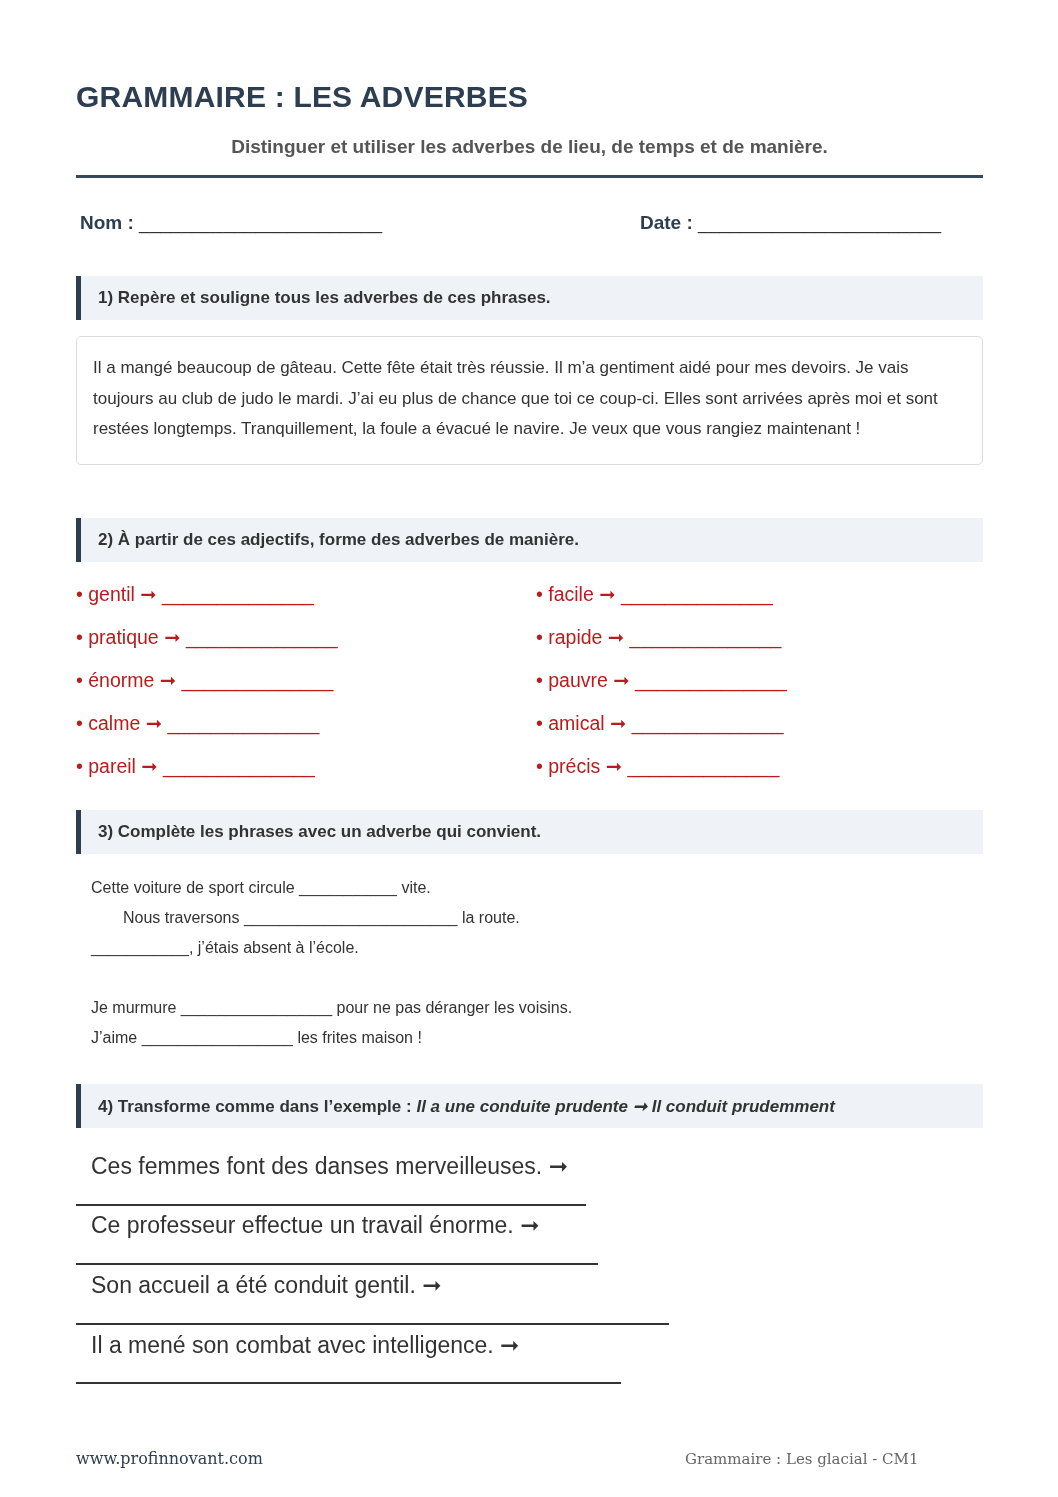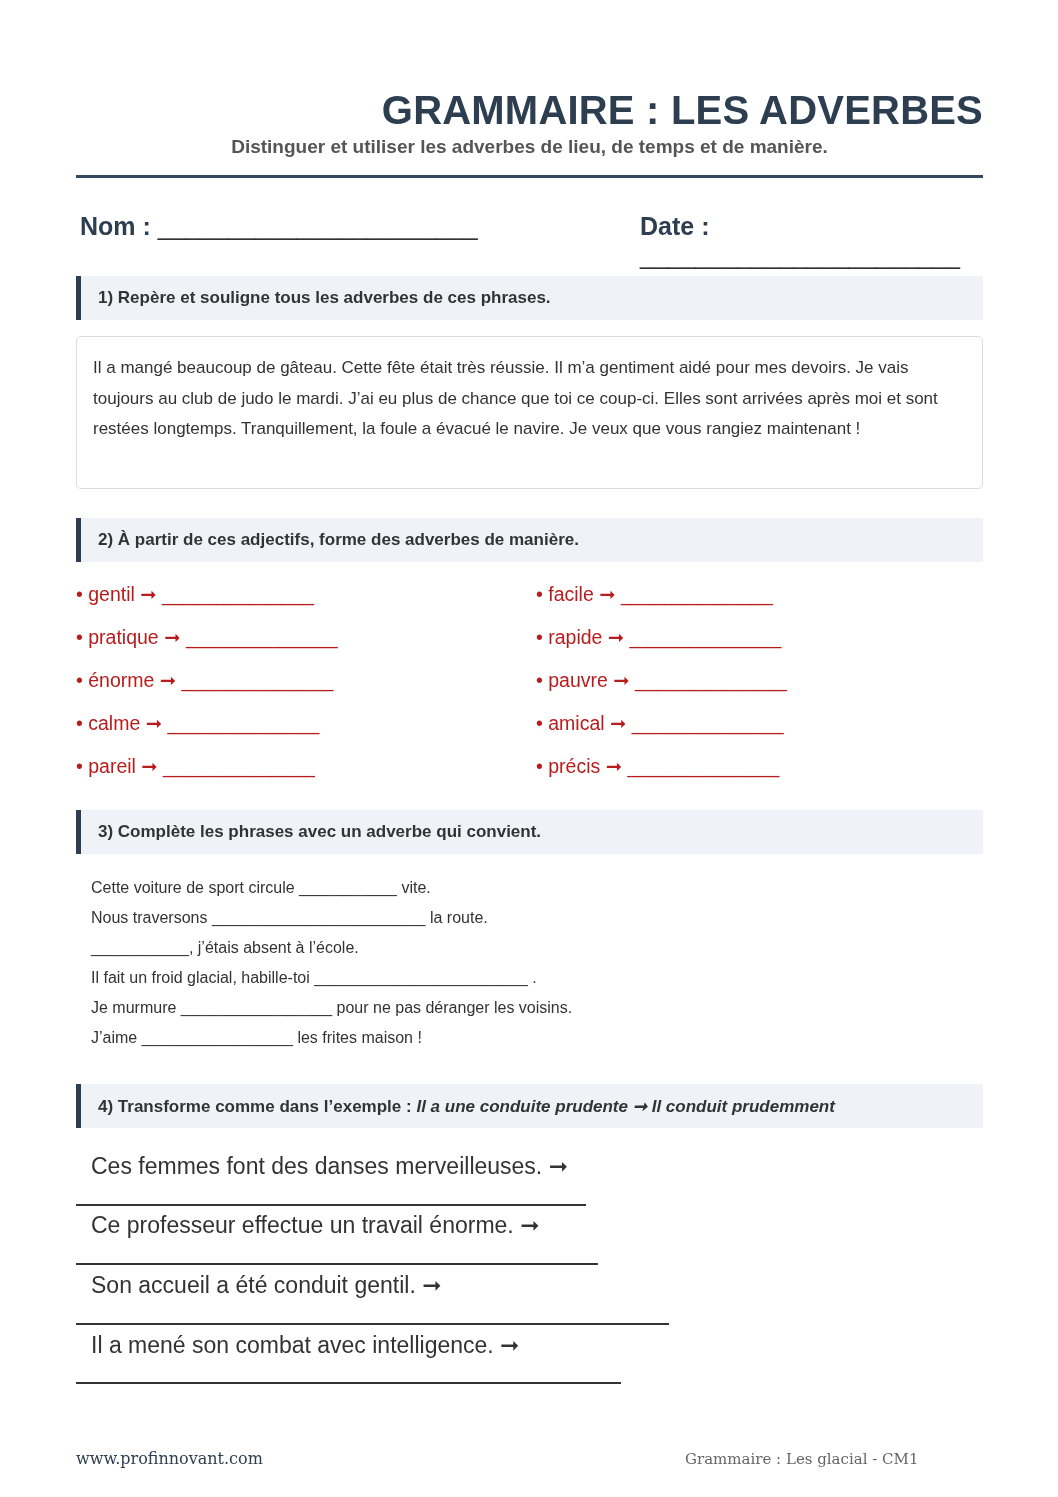--- a/index.html
+++ b/index.html
@@ -1,36 +1,36 @@
 <!DOCTYPE html>
 <html><head>
 <meta charset="utf-8">
 <style>
   * { box-sizing: border-box; margin: 0; padding: 0; }
   html, body { width: 1058px; height: 1497px; background: #ffffff; }
   body { position: relative; font-family: "Liberation Sans", sans-serif; color: #333333; }
   .page { position: absolute; left: 76px; top: 0; width: 907px; height: 1497px; }
 
-  .title { position: absolute; left: 0; top: 88px; width: 907px; text-align: right;
-    font-size: 40px; font-weight: bold; color: #2c3e50; letter-spacing: 0.2px; }
+  .title { position: absolute; left: 0; top: 80px; width: 907px; text-align: left;
+    font-size: 30px; font-weight: bold; color: #2c3e50; letter-spacing: 0.2px; }
   .subtitle { position: absolute; left: 0; top: 136px; width: 907px; text-align: center;
     font-size: 19px; font-weight: bold; color: #555555; }
   .rule { position: absolute; left: 0; top: 175px; width: 907px; height: 3px; background: #34495e; }
 
-  .name-line, .date-line { position: absolute; top: 212px; font-size: 25px; font-weight: bold; color: #2c3e50; }
+  .name-line, .date-line { position: absolute; top: 212px; font-size: 19px; font-weight: bold; color: #2c3e50; }
   .name-line { left: 4px; }
   .date-line { left: 564px; }
   .blank-fill { font-weight: normal; color: #333; }
 
   .section-head { position: absolute; left: 0; width: 907px; height: 44px; background: #eff2f7;
     border-left: 5px solid #2c3e50; padding-left: 17px; display: flex; align-items: center;
     font-size: 17px; font-weight: bold; color: #333333; }
   .section-head em { font-weight: bold; font-style: italic; }
 
-  .text-box { position: absolute; left: 0; top: 336px; width: 907px; height: 153px;
+  .text-box { position: absolute; left: 0; top: 336px; width: 907px; height: 129px;
     border: 1.5px solid #dcdcdc; border-radius: 5px; padding: 16px 16px 0 16px;
     font-size: 17px; line-height: 30.5px; color: #333333; }
 
   .adj-item { position: absolute; font-size: 19.5px; color: #b91c1c; }
 
   .fill-sentence { position: absolute; left: 15px; font-size: 16px; color: #333333; }
 
   .transform-sentence { position: absolute; left: 15px; font-size: 23px; color: #333333; }
   .answer-line { position: absolute; left: 0; height: 1.5px; background: #333333; }
 
@@ -75,23 +75,22 @@
   <div class="adj-item" style="left:460px;top:583px;">• facile ➞ ______________</div>
   <div class="adj-item" style="left:460px;top:626px;">• rapide ➞ ______________</div>
   <div class="adj-item" style="left:460px;top:669px;">• pauvre ➞ ______________</div>
   <div class="adj-item" style="left:460px;top:712px;">• amical ➞ ______________</div>
   <div class="adj-item" style="left:460px;top:755px;">• précis ➞ ______________</div>
 
   <div class="section-head" style="top:810px;">
     <span>3) Complète les phrases avec un adverbe qui convient.</span>
   </div>
   <div class="fill-sentence" style="top:879px;">Cette voiture de sport circule ___________ vite.</div>
-  <div class="fill-sentence" style="top:909px;">Nous traversons ________________________ la route.</div>
+  <div class="fill-sentence" style="top:909px;margin-left:32px;">Nous traversons ________________________ la route.</div>
   <div class="fill-sentence" style="top:939px;">___________, j’étais absent à l’école.</div>
-  <div class="fill-sentence" style="top:969px;">Il fait un froid glacial, habille-toi ________________________ .</div>
   <div class="fill-sentence" style="top:999px;">Je murmure _________________ pour ne pas déranger les voisins.</div>
   <div class="fill-sentence" style="top:1029px;">J’aime _________________ les frites maison !</div>
 
   <div class="section-head" style="top:1084px;">
     <span>
       <span>4) Transforme comme dans l’exemple : </span><em>Il a une conduite prudente ➞ Il conduit prudemment</em>
     </span>
   </div>
 
   <div class="transform-sentence" style="top:1153px;">Ces femmes font des danses merveilleuses. ➞</div>

